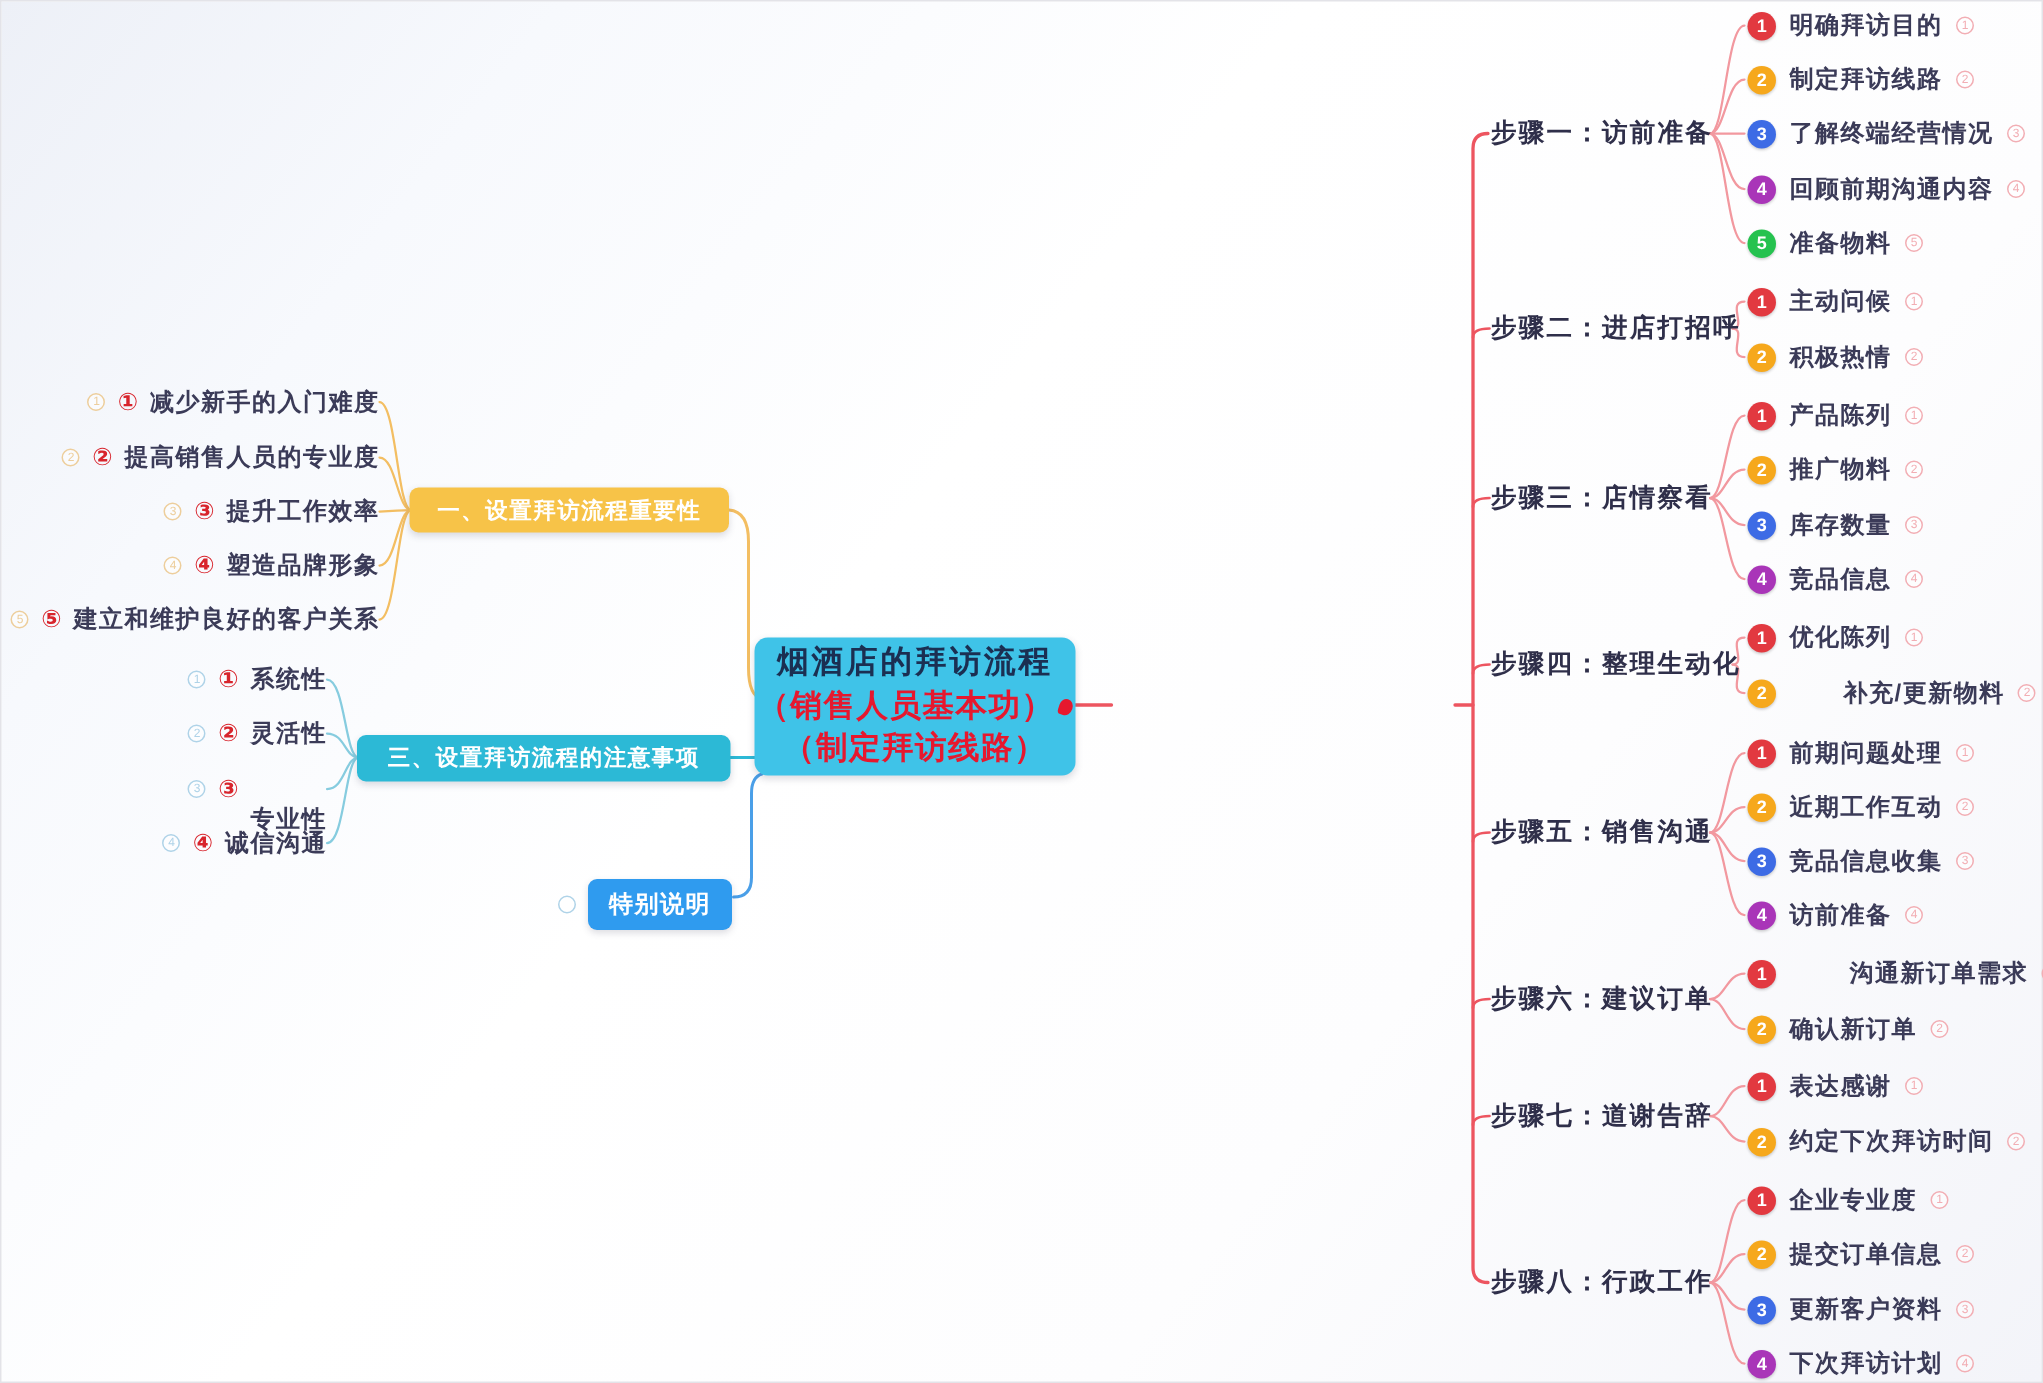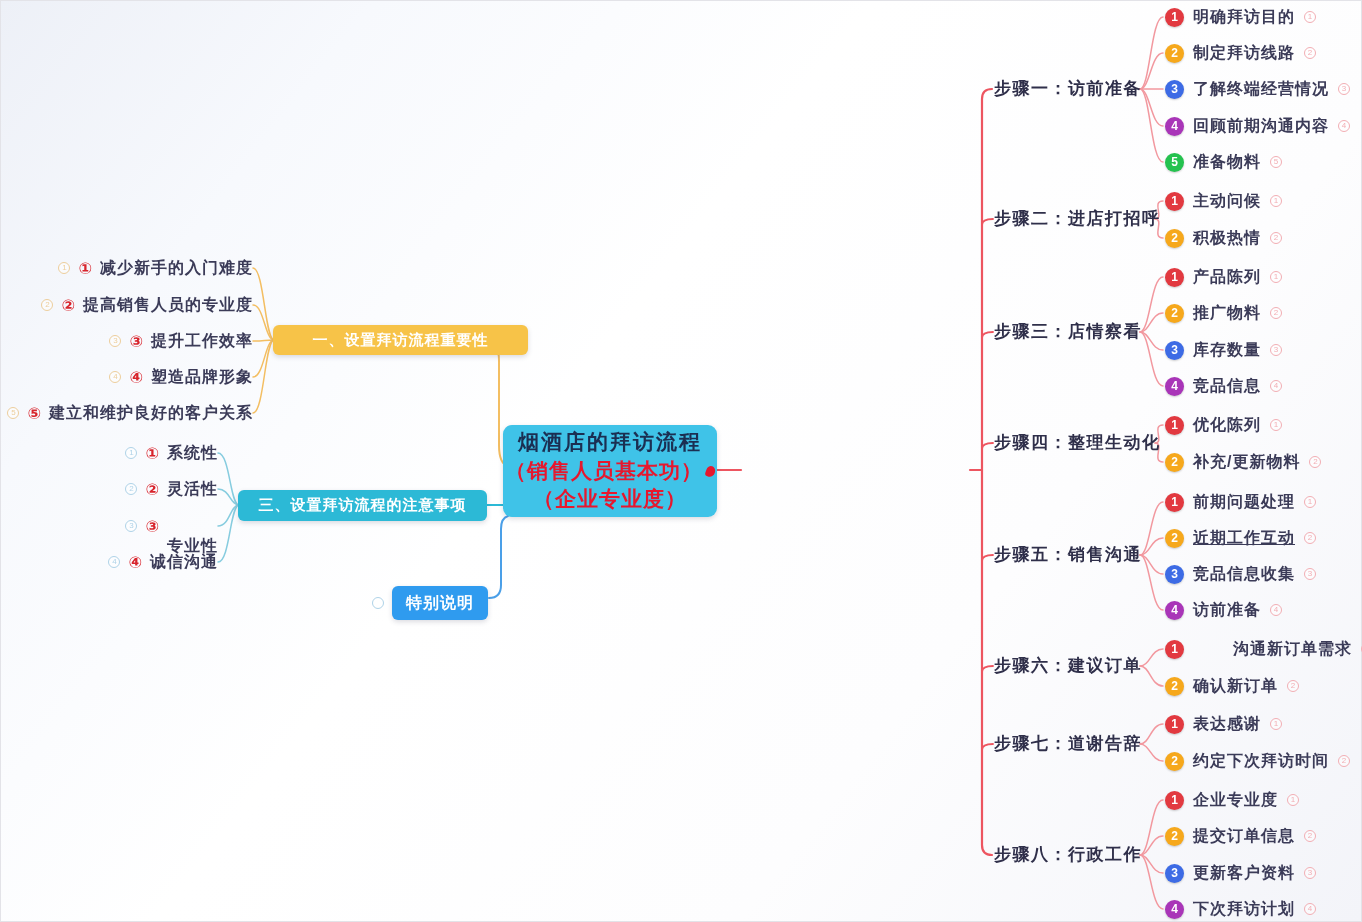--- a/index.html
+++ b/index.html
@@ -97,24 +97,24 @@
       <path d="M 1139 854 C 1149 854 1150 872 1162 872" stroke="#F2989F" stroke-width="1.5" fill="none" stroke-linecap="round"></path>
       <path d="M 1139 854 C 1149 854 1150 908 1162 908" stroke="#F2989F" stroke-width="1.5" fill="none" stroke-linecap="round"></path>
     </svg>
 
   <div class="node-box center-box" id="center-box" style="left: 502px; top: 424px; width: 214px; height: 92px; background: rgb(63, 195, 232);">
     <div class="center-title" style="color: rgb(27, 47, 82); text-align: right;">烟酒店的拜访流程</div>
     <div class="center-sub" style="color: rgb(230, 24, 46);">
       <span>（销售人员基本功）</span>
       <span class="paw-icon" id="paw" style="background: rgb(230, 24, 46);"></span>
     </div>
-    <div class="center-sub" style="color: rgb(230, 24, 46);">（企业专业度）</div>
+    <div class="center-sub" style="color: rgb(230, 24, 46);">（制定拜访线路）</div>
   </div>
 
-  <div class="node-box" id="importance-box" style="left: 272px; top: 324px; width: 255px; height: 30px; border-radius: 6px; font-size: 15px; background: rgb(247, 195, 72);">
+  <div class="node-box" id="importance-box" style="left: 272px; top: 324px; width: 213px; height: 30px; border-radius: 6px; font-size: 15px; background: rgb(247, 195, 72);">
     <span>一、设置拜访流程重要性</span>
   </div>
   <div id="importance-items">
       <div class="l-item" style="top: 255px; right: 1108px;">
         <span class="ghost" style="border: 1px solid rgb(237, 206, 156); color: rgb(237, 206, 156);">1</span>
         <span class="l-num" style="color: rgb(216, 36, 44);">①</span>
         <span class="item-text" style="color: rgb(59, 59, 88);">减少新手的入门难度</span>
       </div>
       <div class="l-item" style="top: 292px; right: 1108px;">
         <span class="ghost" style="border: 1px solid rgb(237, 206, 156); color: rgb(237, 206, 156);">2</span>
@@ -198,32 +198,32 @@
         <span class="ghost" style="border: 1px solid rgb(242, 174, 180); color: rgb(242, 174, 180);">4</span>
       </div>
       <div class="step-label" style="left: 993px; top: 430px; color: rgb(47, 47, 74);">步骤四：整理生动化</div>
       <div class="r-item" style="left: 1164px; top: 412px;">
         <span class="badge" style="background: rgb(226, 57, 64);">1</span>
         <span class="item-text" style="color: rgb(59, 59, 88);">优化陈列</span>
         <span class="ghost" style="border: 1px solid rgb(242, 174, 180); color: rgb(242, 174, 180);">1</span>
       </div>
       <div class="r-item" style="left: 1164px; top: 449px;">
         <span class="badge" style="background: rgb(246, 168, 28);">2</span>
-        <span class="item-text" style="color: rgb(59, 59, 88);">补充/更新物料</span>
+        <span class="item-text" style="color: rgb(59, 59, 88); margin-left: 36px;">补充/更新物料</span>
         <span class="ghost" style="border: 1px solid rgb(242, 174, 180); color: rgb(242, 174, 180);">2</span>
       </div>
       <div class="step-label" style="left: 993px; top: 542px; color: rgb(47, 47, 74);">步骤五：销售沟通</div>
       <div class="r-item" style="left: 1164px; top: 489px;">
         <span class="badge" style="background: rgb(226, 57, 64);">1</span>
         <span class="item-text" style="color: rgb(59, 59, 88);">前期问题处理</span>
         <span class="ghost" style="border: 1px solid rgb(242, 174, 180); color: rgb(242, 174, 180);">1</span>
       </div>
       <div class="r-item" style="left: 1164px; top: 525px;">
         <span class="badge" style="background: rgb(246, 168, 28);">2</span>
-        <span class="item-text" style="color: rgb(59, 59, 88); text-decoration: underline;">近期工作互动</span>
+        <span class="item-text" style="color: rgb(59, 59, 88);">近期工作互动</span>
         <span class="ghost" style="border: 1px solid rgb(242, 174, 180); color: rgb(242, 174, 180);">2</span>
       </div>
       <div class="r-item" style="left: 1164px; top: 561px;">
         <span class="badge" style="background: rgb(61, 107, 229);">3</span>
         <span class="item-text" style="color: rgb(59, 59, 88); text-align: right;">竞品信息收集</span>
         <span class="ghost" style="border: 1px solid rgb(242, 174, 180); color: rgb(242, 174, 180);">3</span>
       </div>
       <div class="r-item" style="left: 1164px; top: 597px;">
         <span class="badge" style="background: rgb(169, 53, 184);">4</span>
         <span class="item-text" style="color: rgb(59, 59, 88);">访前准备</span>

